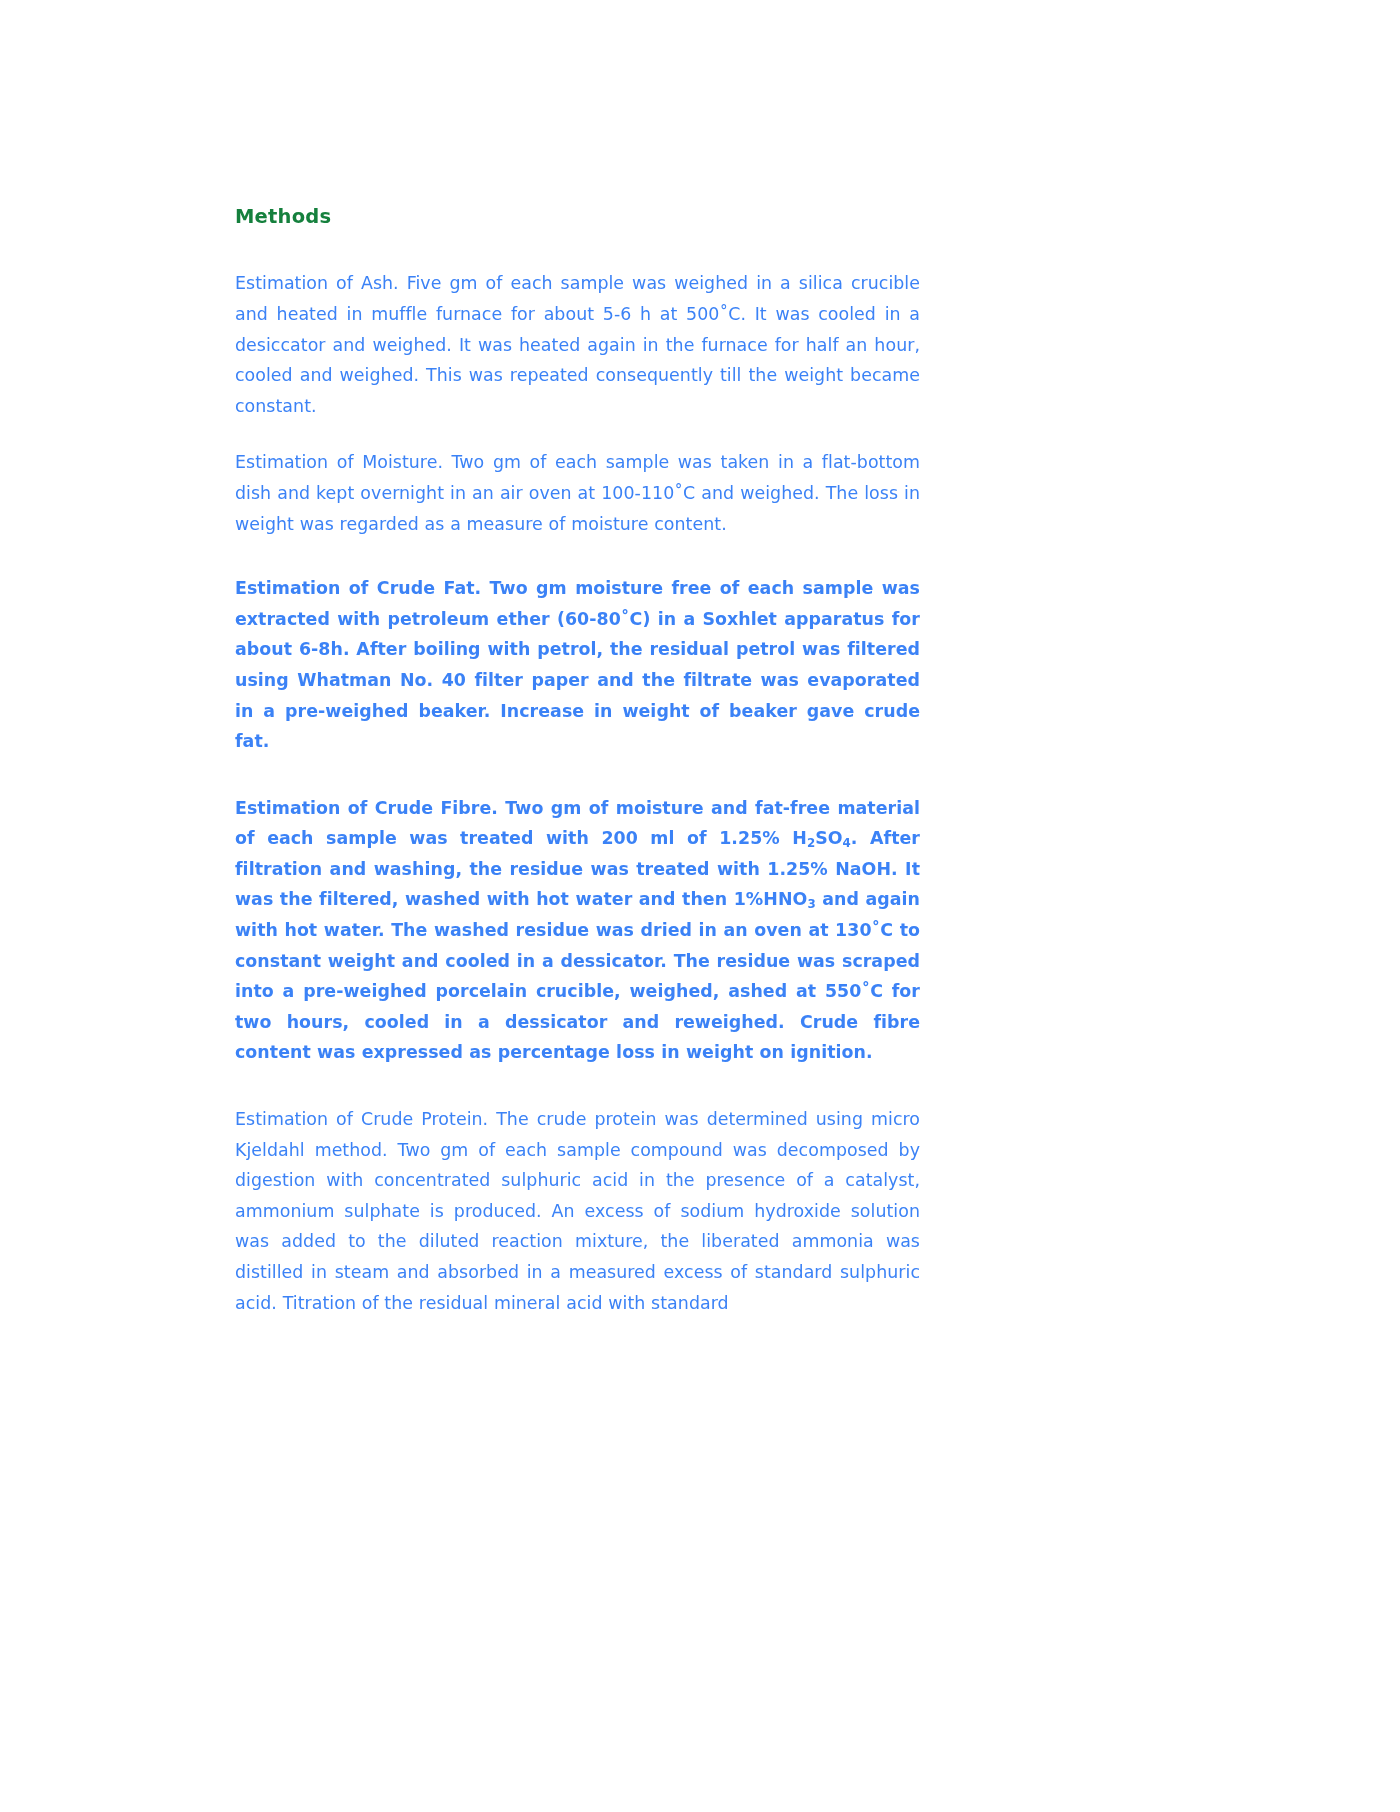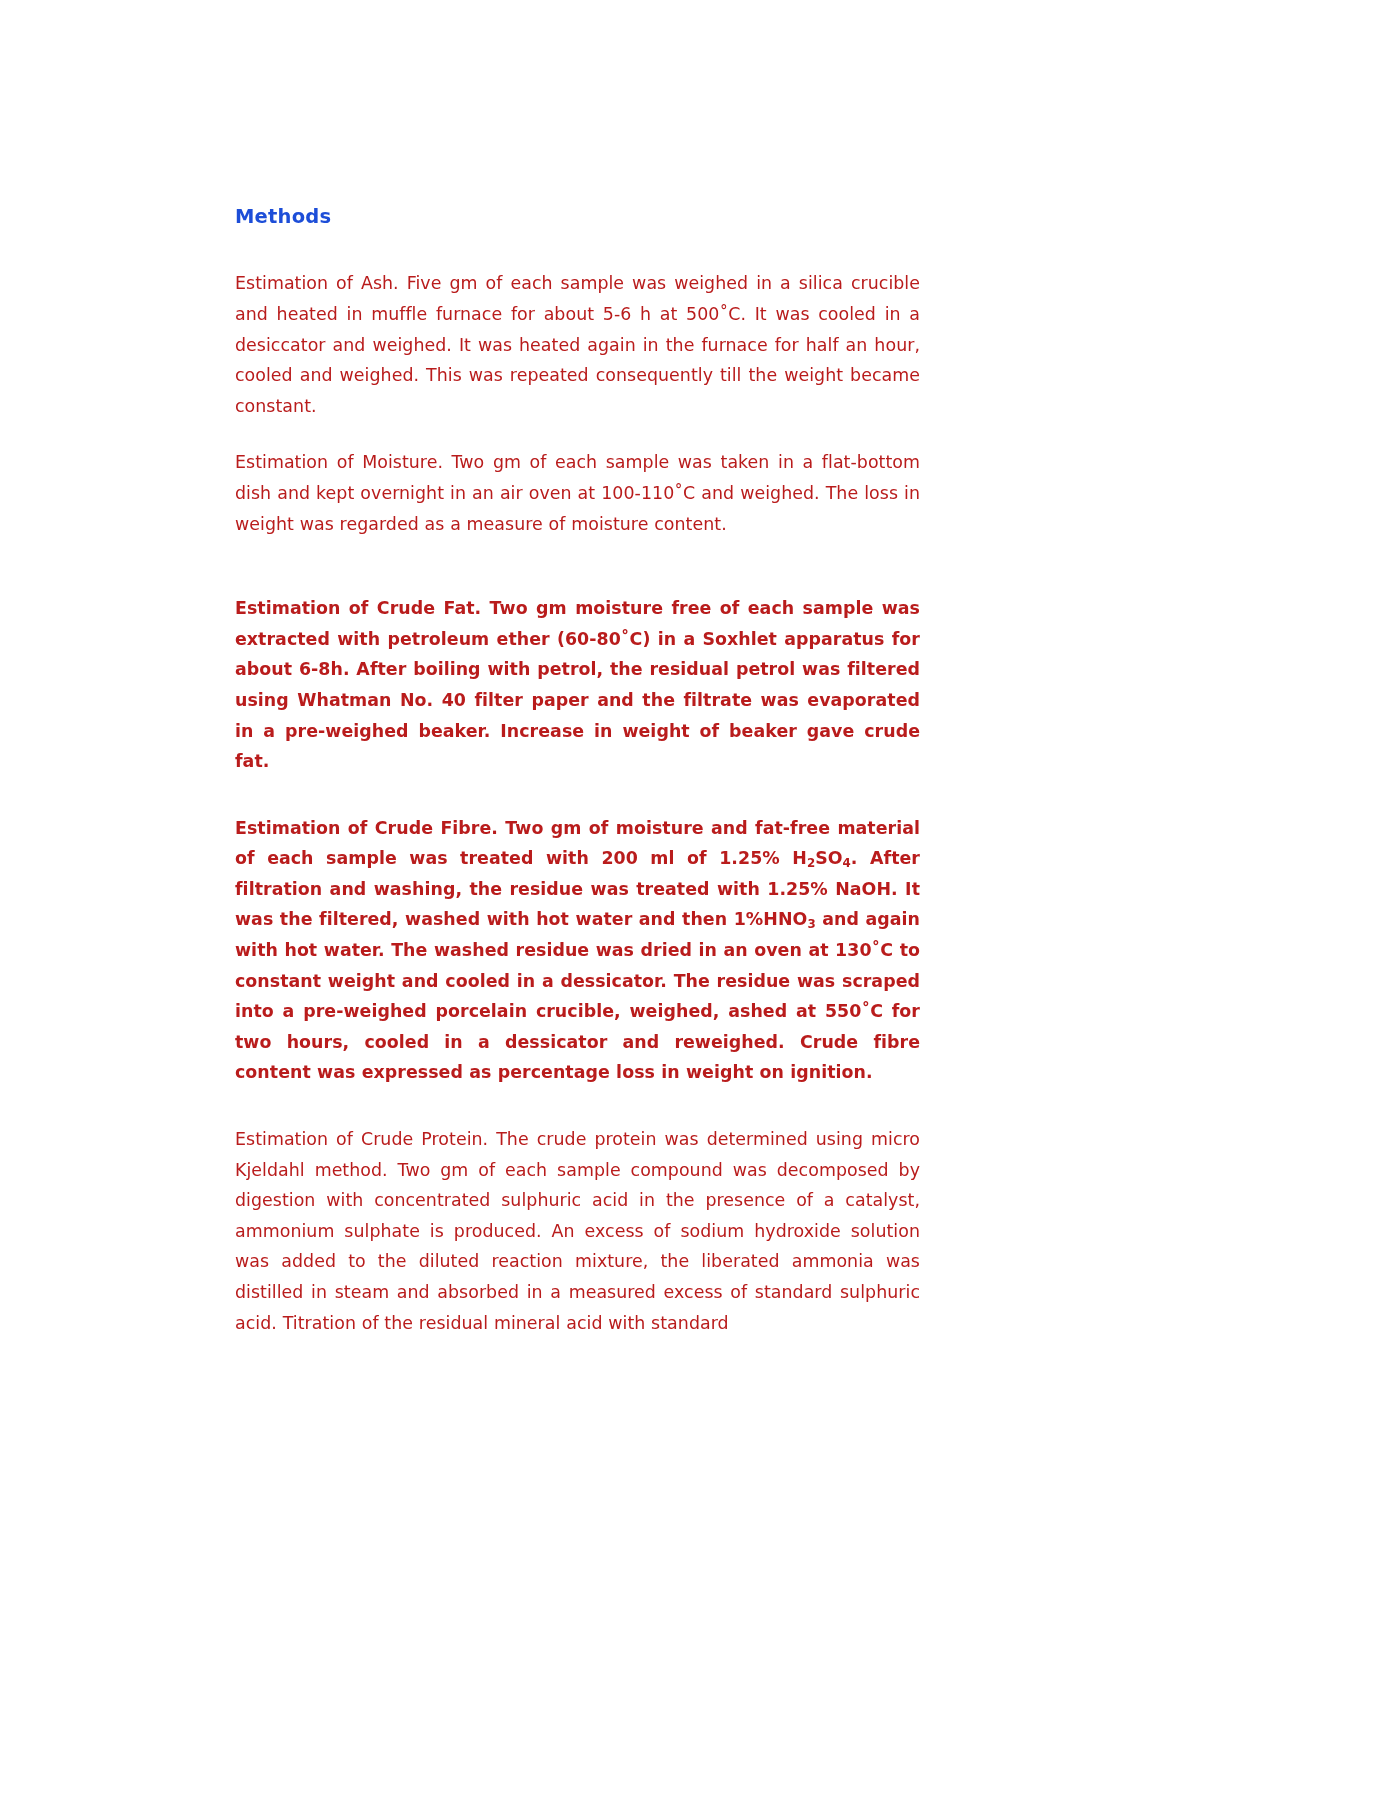--- a/index.html
+++ b/index.html
@@ -25,36 +25,36 @@
   .content {
     position: absolute;
     left: 235px;
     top: 205px;
     width: 685px;
   }
   .doc-heading {
     font-size: 19.5px;
     font-weight: bold;
     letter-spacing: 0.2px;
-    color: #1d4ed8;
+    color: #15803d;
     margin: 0 0 40px 0;
     line-height: 1.2;
   }
   .para {
     font-size: 17.4px;
     line-height: 30.6px;
     text-align: justify;
     text-justify: inter-word;
     margin: 0 0 26px 0;
-    color: #b91c1c;
+    color: #3b82f6;
     letter-spacing: 0.05px;
     word-spacing: 0.2px;
   }
   .para.gap-big {
-    margin-bottom: 54px;
+    margin-bottom: 34px;
   }
   .para.gap-bigger {
     margin-bottom: 36px;
     font-weight: bold;
   }
   .para:last-child {
     margin-bottom: 0;
   }
   sub {
     font-size: 0.68em;

